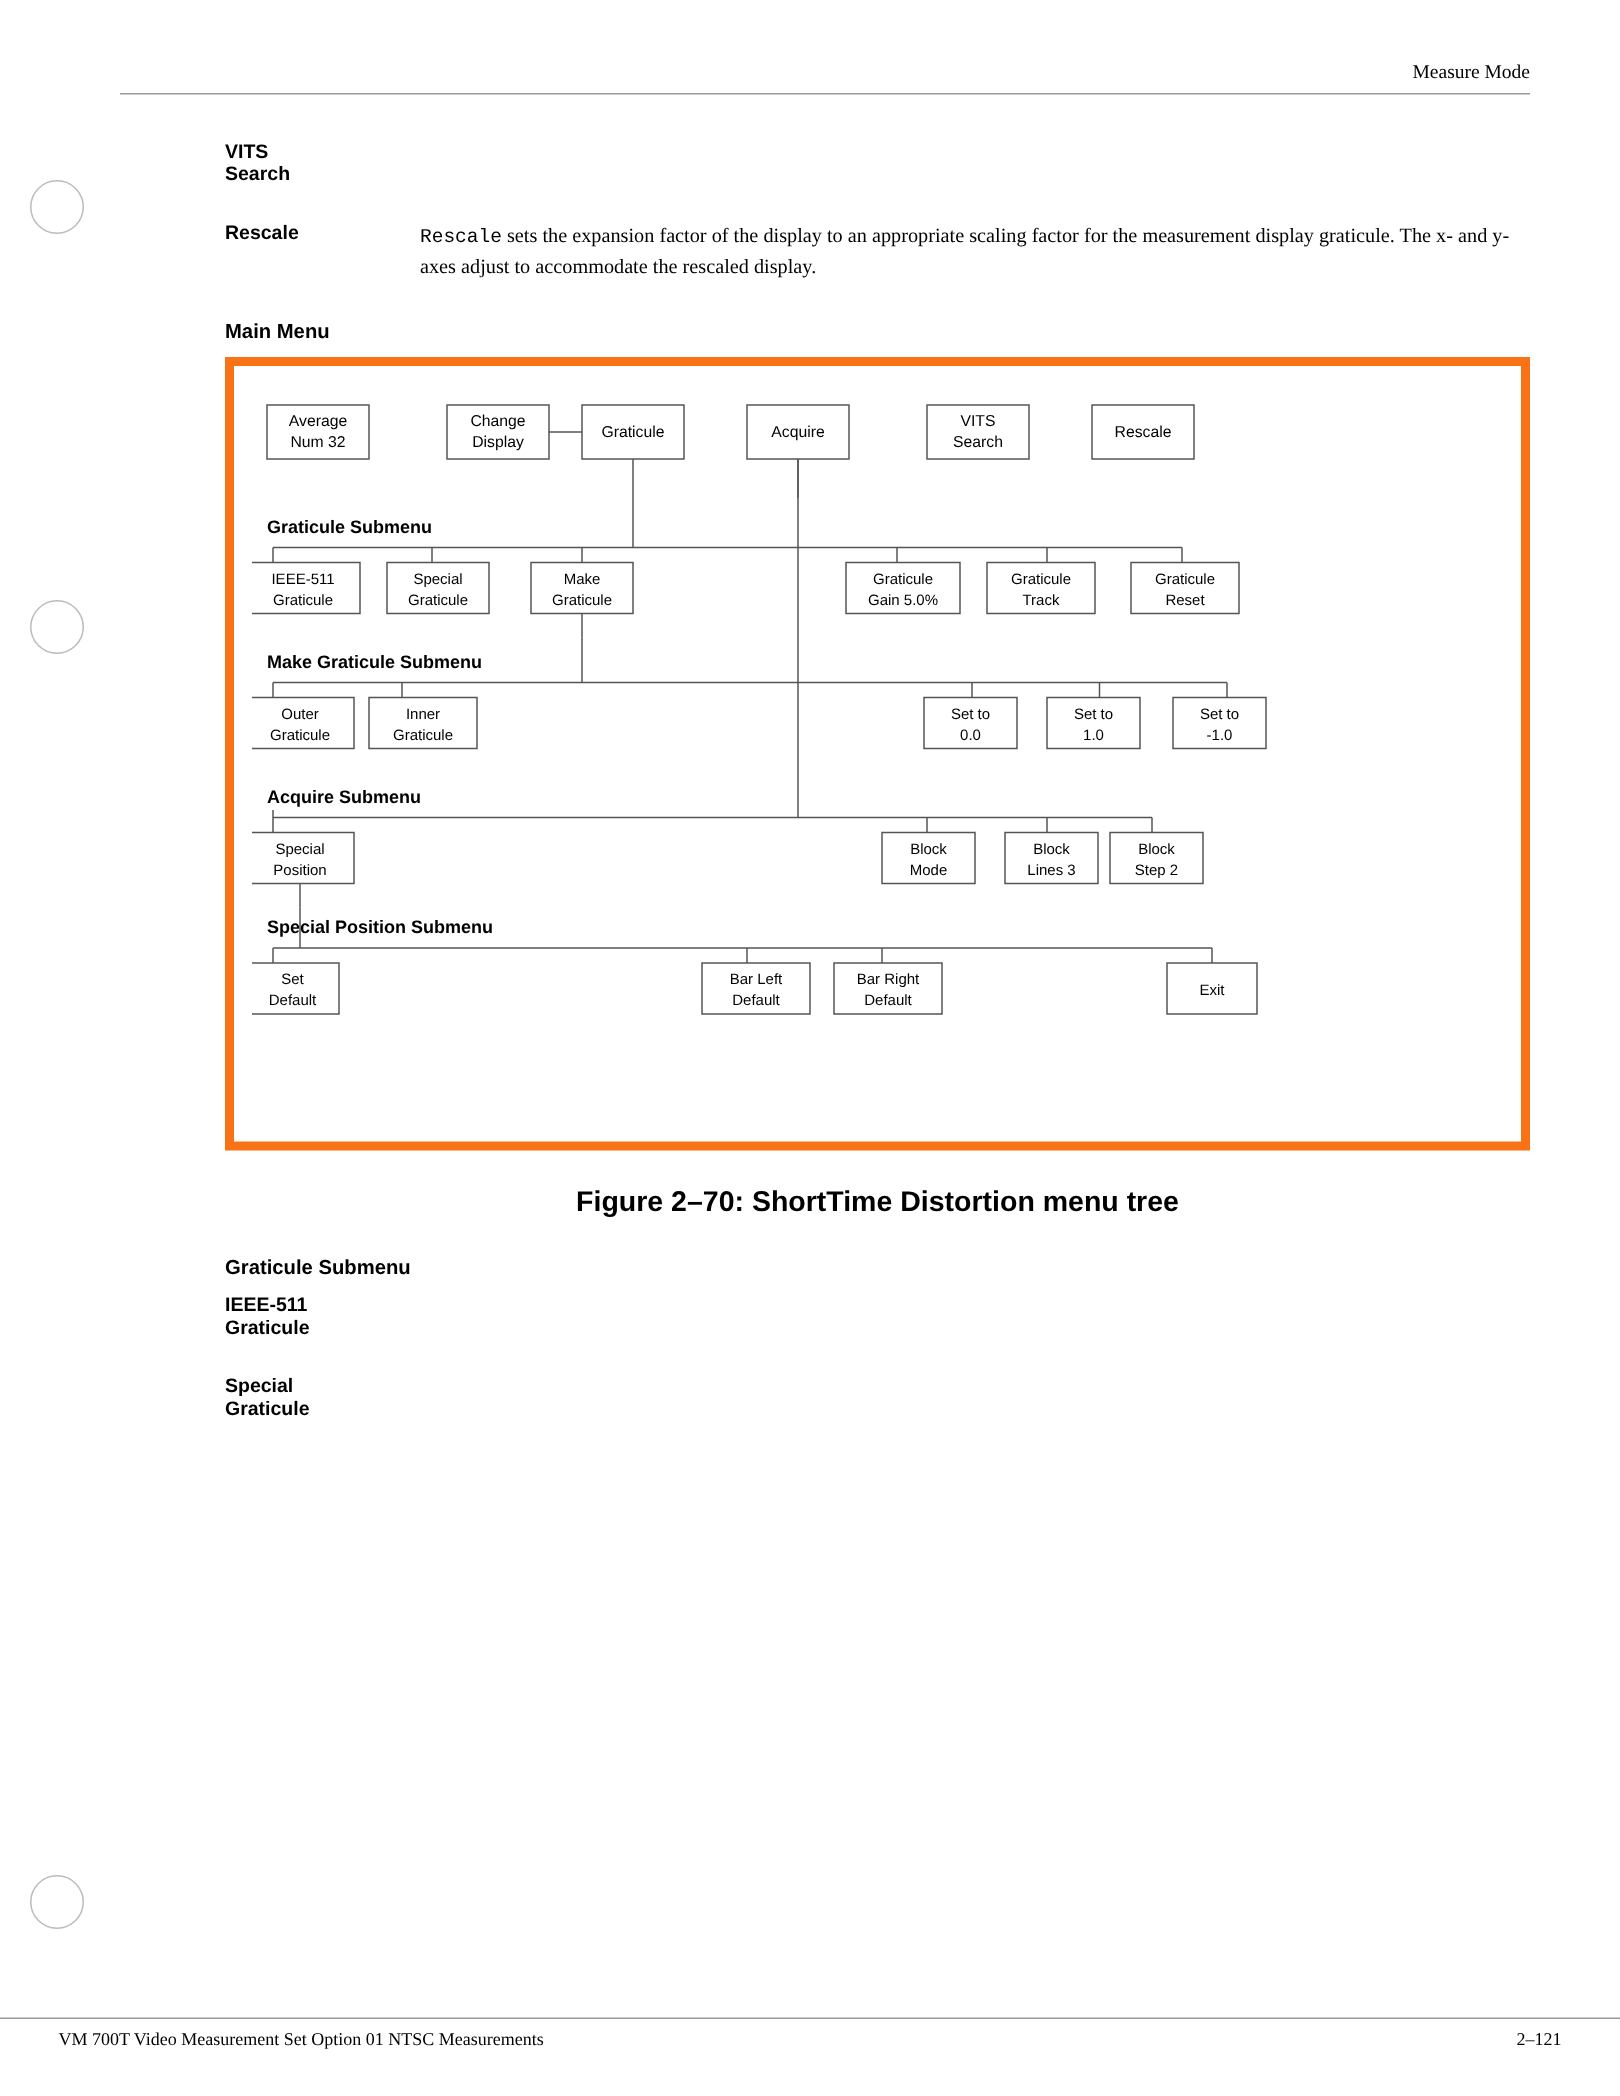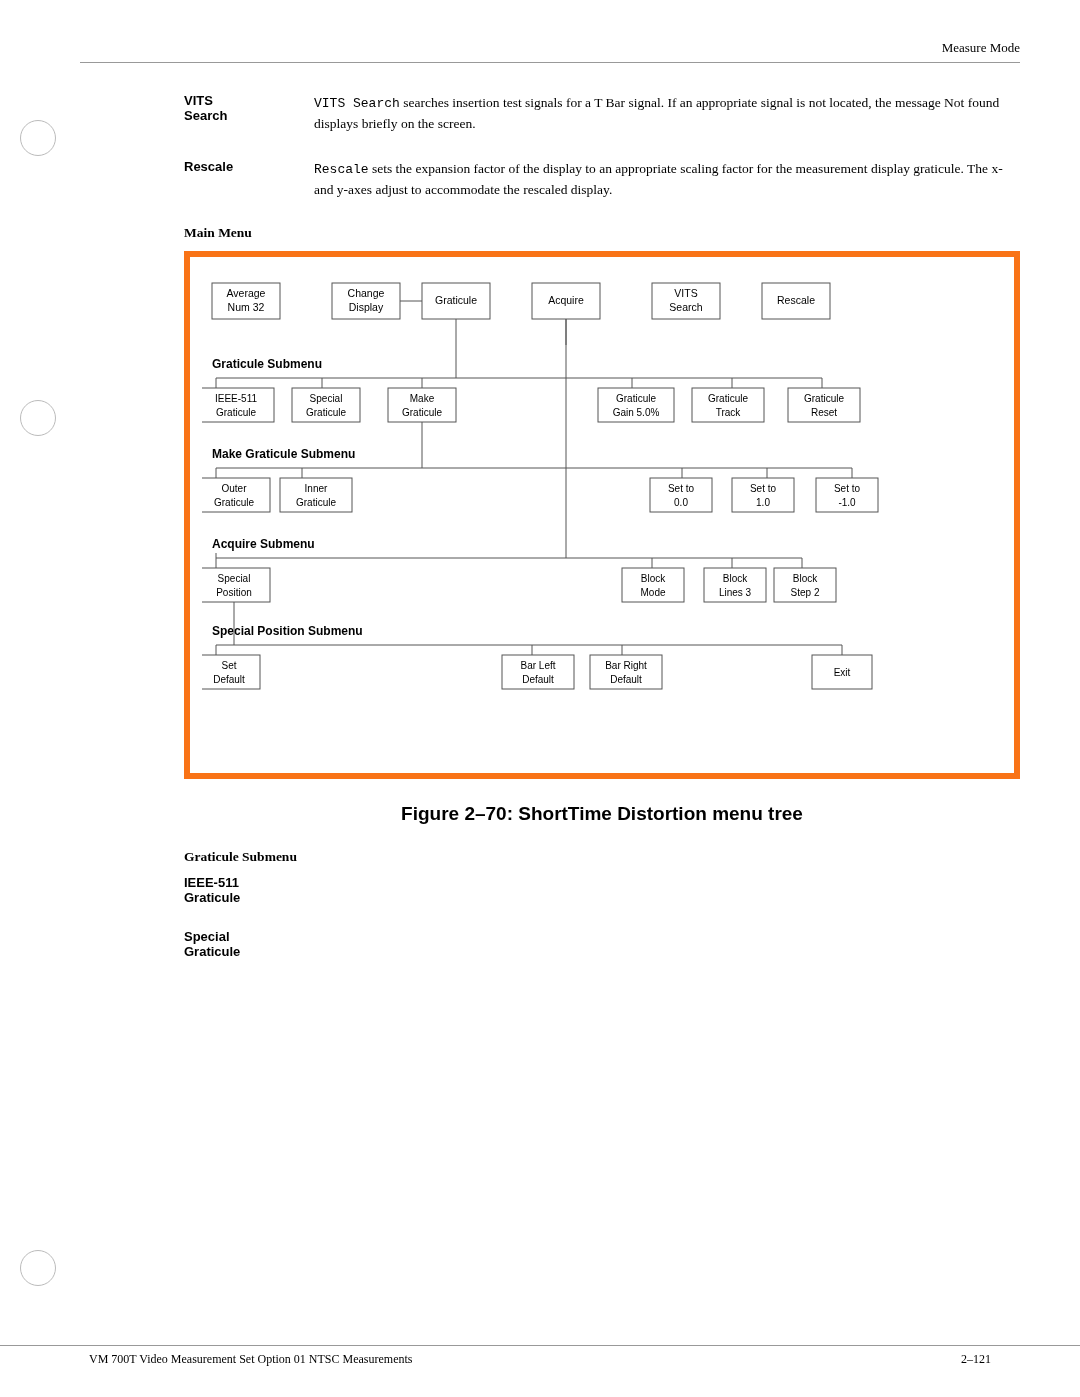--- a/index.html
+++ b/index.html
@@ -47,21 +47,21 @@
       line-height: 1.55;
     }
     .definition code, .mono {
       font-family: 'Courier New', Courier, monospace;
       font-size: 13px;
     }
 
     
     .section-label {
       font-weight: bold;
-      font-family: Liberation Serif, serif;
+      font-family: Liberation Sans, sans-serif;
       font-size: 13.5px;
       margin-bottom: 10px;
       margin-top: 10px;
     }
 
     
     .menu-tree-container {
       border: 6px solid #f97316;
       padding: 16px 12px 16px 12px;
       margin-bottom: 24px;
@@ -79,63 +79,58 @@
     }
 
     
     .page-footer {
       position: absolute;
       bottom: 30px;
       left: 0;
       right: 0;
       display: flex;
       justify-content: space-between;
-      padding: 0 89px;
+      padding: 0 39px;
       font-size: 12px;
       border-top: 1px solid #999;
       padding-top: 6px;
     }
 
     
     .margin-circle {
       position: absolute;
       left: 20px;
       width: 36px;
       height: 36px;
       border: 1px solid #bbb;
       border-radius: 50%;
     }
 
     .main-content {
-      margin-left: 104px;
+      margin-left: 70px;
     }
   </style>
 </head>
 <body>
 
 <div class="page">
 
   <div class="margin-circle" style="top: 120px;"></div>
   <div class="margin-circle" style="top: 400px;"></div>
   <div class="margin-circle" style="top: 1250px;"></div>
 
   <div class="page-header">
     <span>Measure Mode</span>
   </div>
 
   <div class="main-content">
 
     <div class="term-block">
       <div class="term">
         <strong>VITS<br>Search</strong>
-      </div>
-      <div class="definition">
-        <span class="mono">VITS Search</span> searches insertion test signals for a T Bar signal.
-        If an appropriate signal is not located, the message Not found
-        displays briefly on the screen.
       </div>
     </div>
 
     <div class="term-block">
       <div class="term">
         <strong>Rescale</strong>
       </div>
       <div class="definition">
         <span class="mono">Rescale</span> sets the expansion factor of the display to an
         appropriate scaling factor for the measurement display

